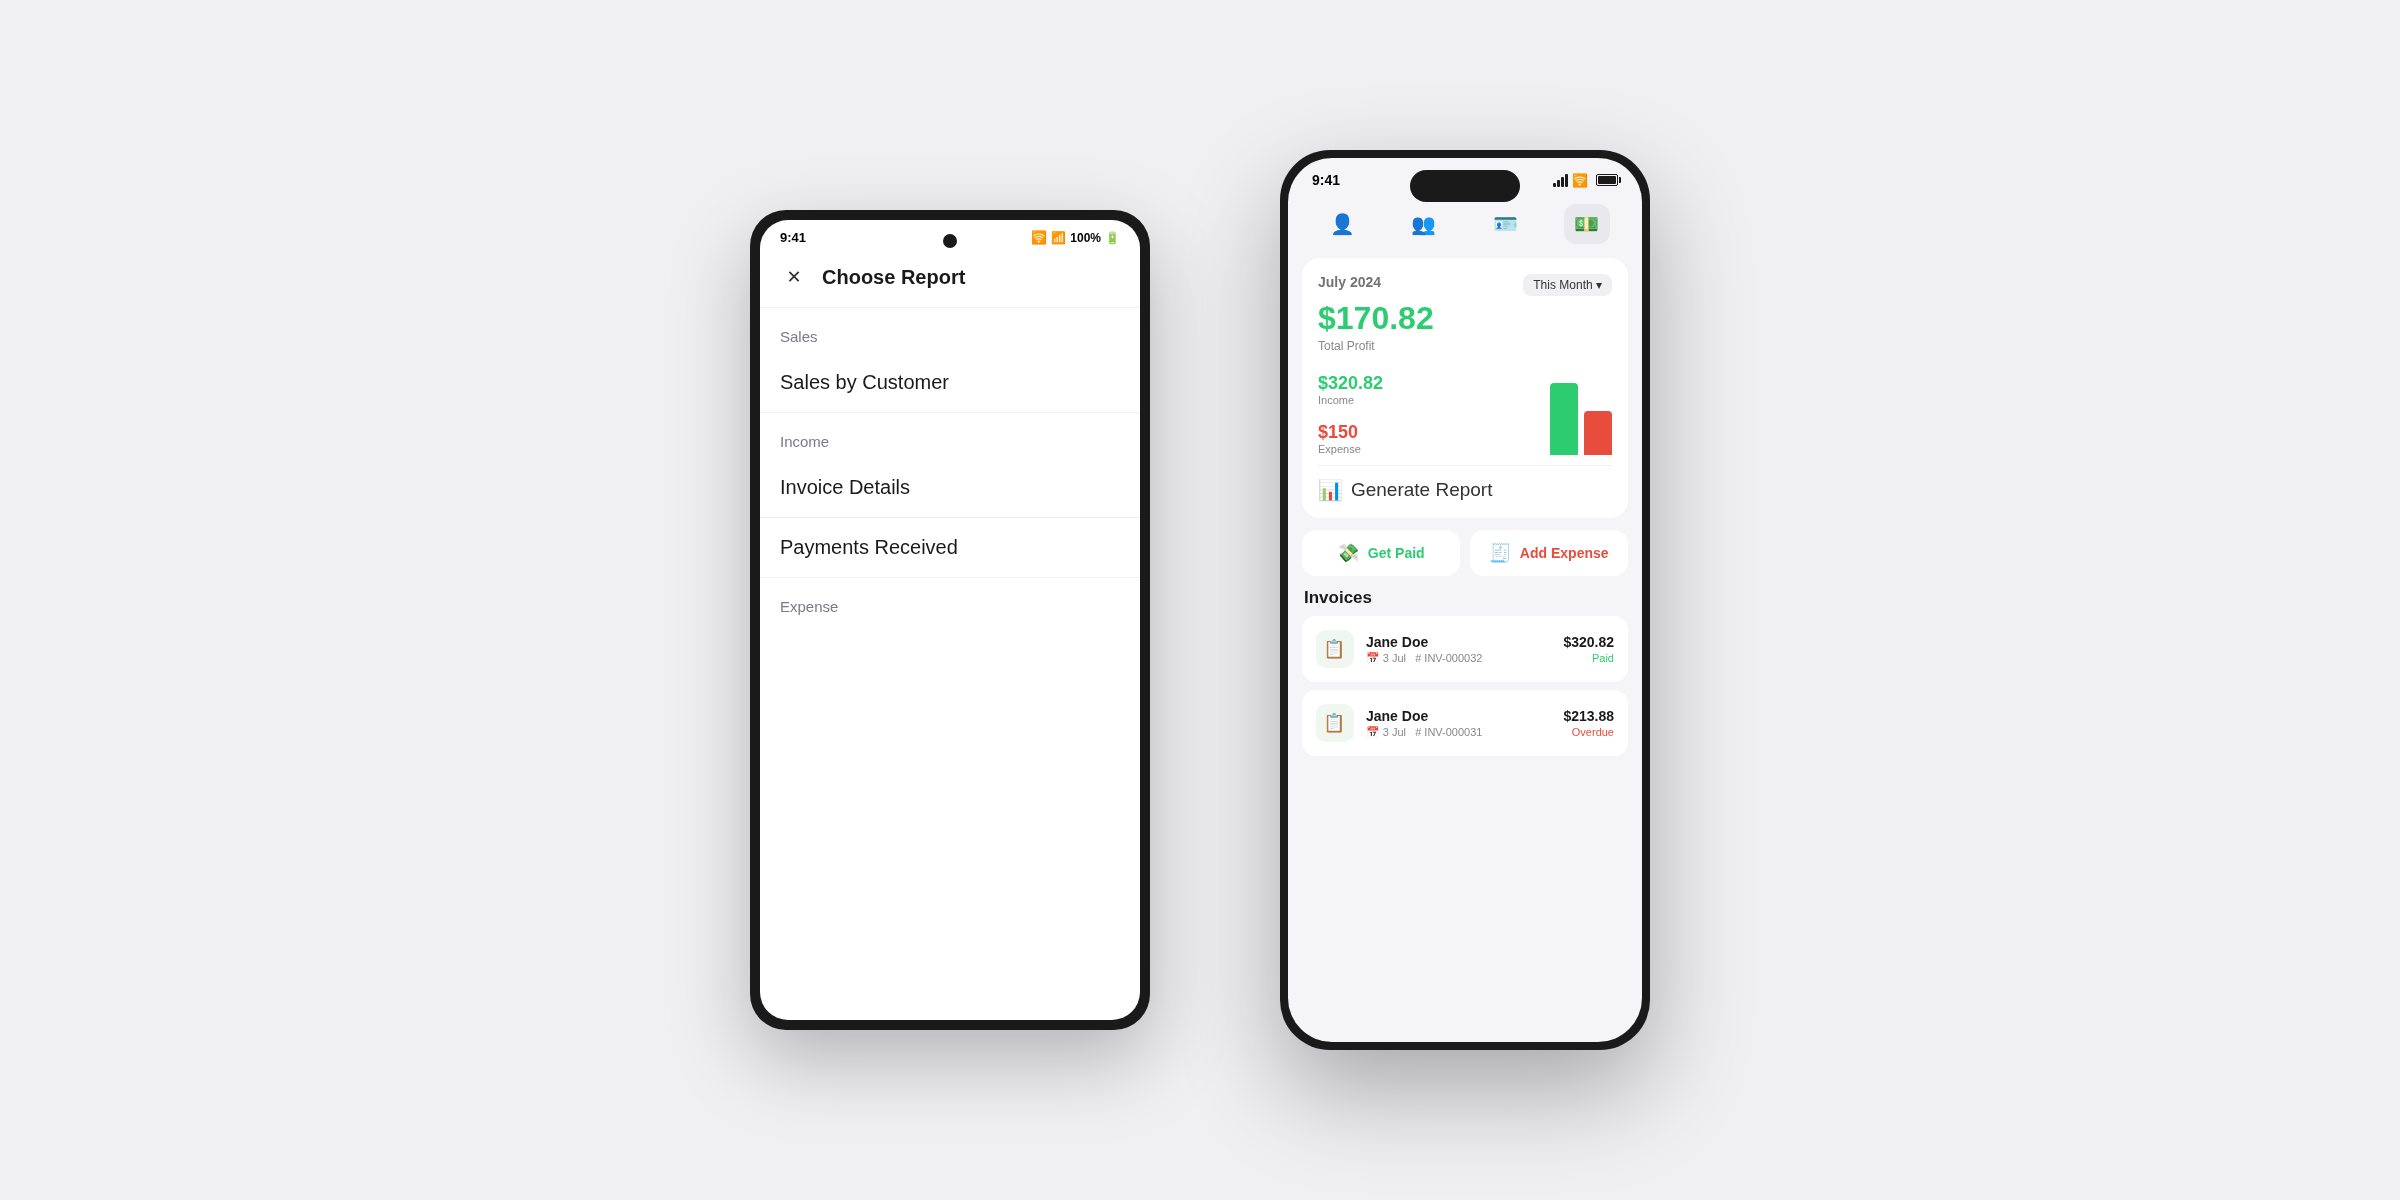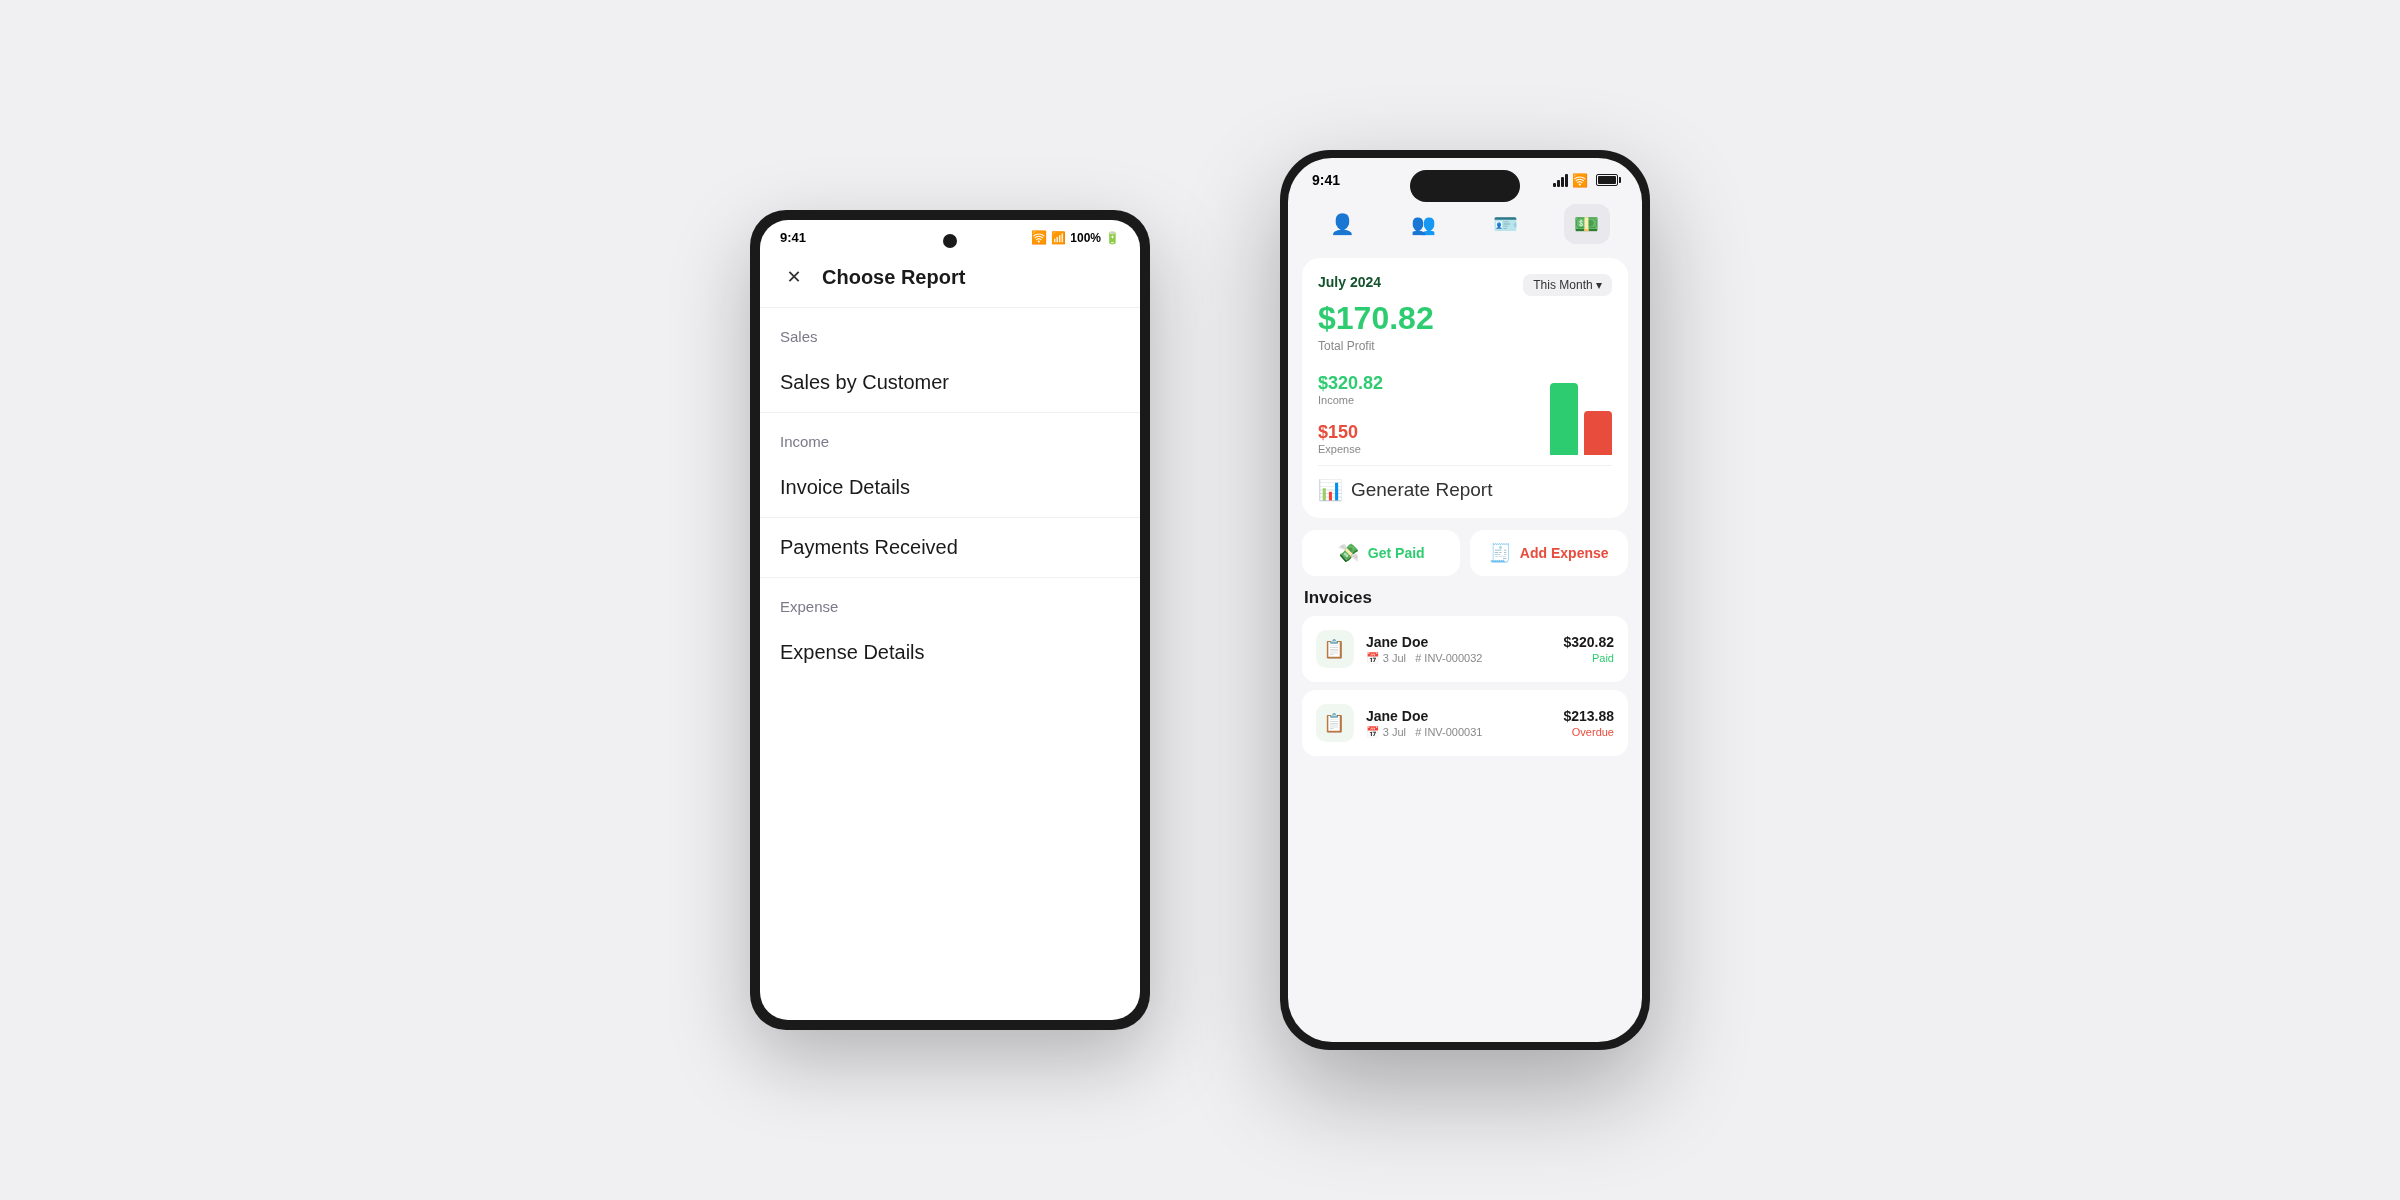--- a/index.html
+++ b/index.html
@@ -170,21 +170,21 @@
       border-radius: 18px;
       padding: 16px;
       margin-bottom: 12px;
     }
     .card-header {
       display: flex;
       justify-content: space-between;
       align-items: flex-start;
       margin-bottom: 4px;
     }
-    .card-month { font-size: 14px; font-weight: 600; color: #14532d; }
+    .card-month { font-size: 14px; font-weight: 600; color: #737373; }
     .this-month-btn {
       background: #f0f0f3;
       border: none;
       border-radius: 8px;
       padding: 4px 10px;
       font-size: 12px;
       color: #333;
       cursor: pointer;
       display: flex; align-items: center; gap: 4px;
     }
@@ -347,21 +347,20 @@
       <div class="android-content">
 
         <div class="report-section-header">Sales</div>
         <div class="report-item">Sales by Customer</div>
 
         <div class="report-section-header">Income</div>
         <div class="report-item">Invoice Details</div>
         <div class="report-item">Payments Received</div>
 
         <div class="report-section-header">Expense</div>
-        <div class="report-item">Expense Details</div>
       </div>
     </div>
   </div>
 
   <div class="iphone">
     <div class="iphone-screen">
       <div class="iphone-dynamic-island"></div>
 
       <div class="iphone-status-bar">
         <span style="font-size:14px;font-weight:700">9:41</span>

